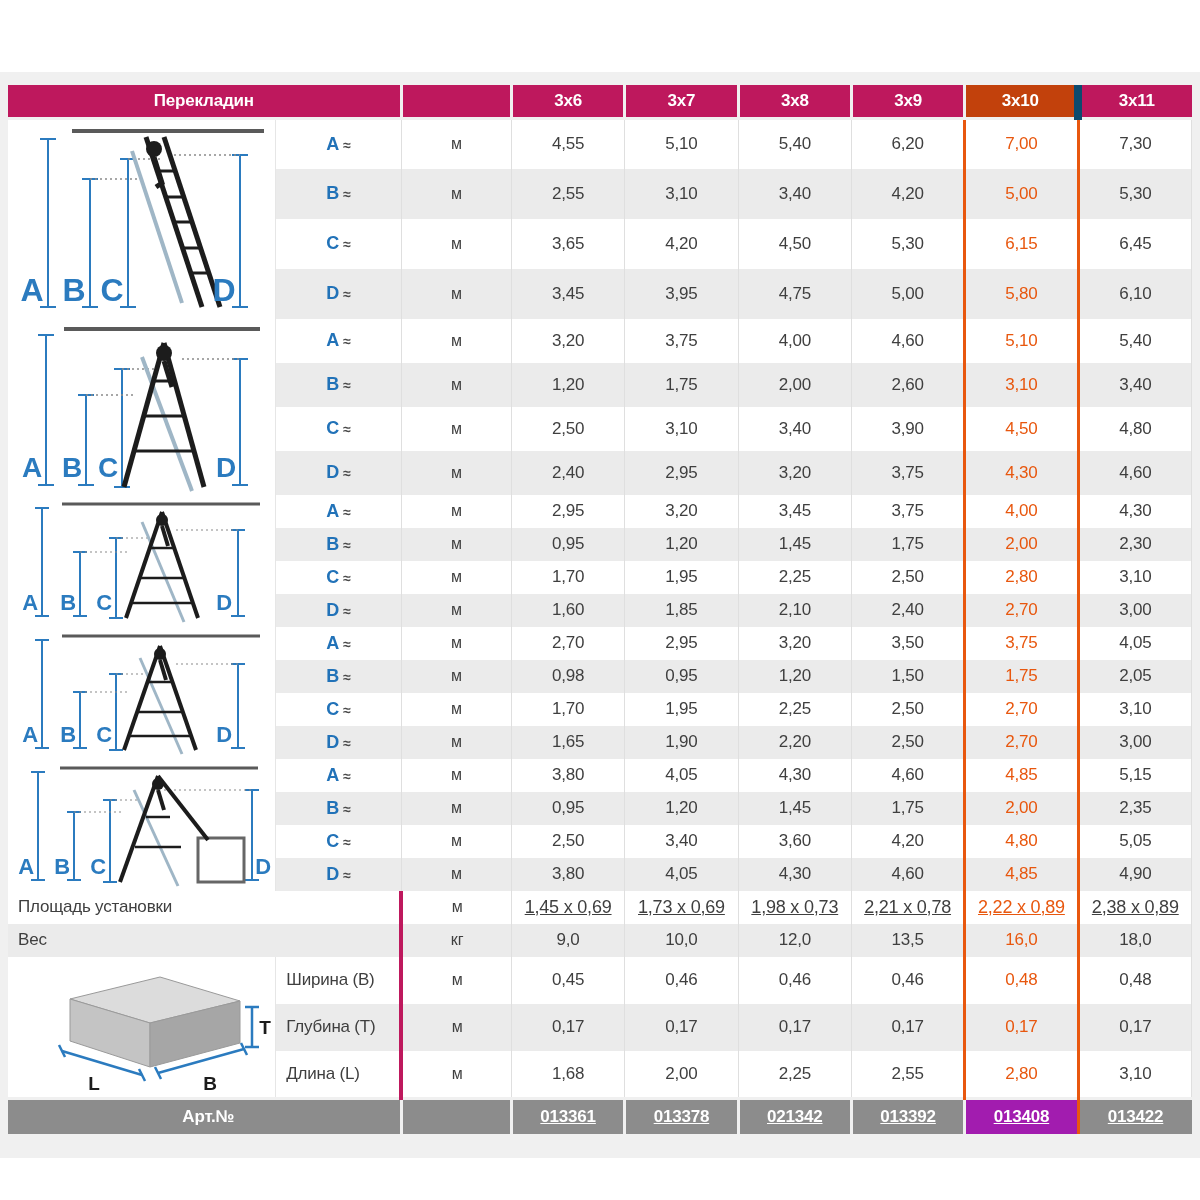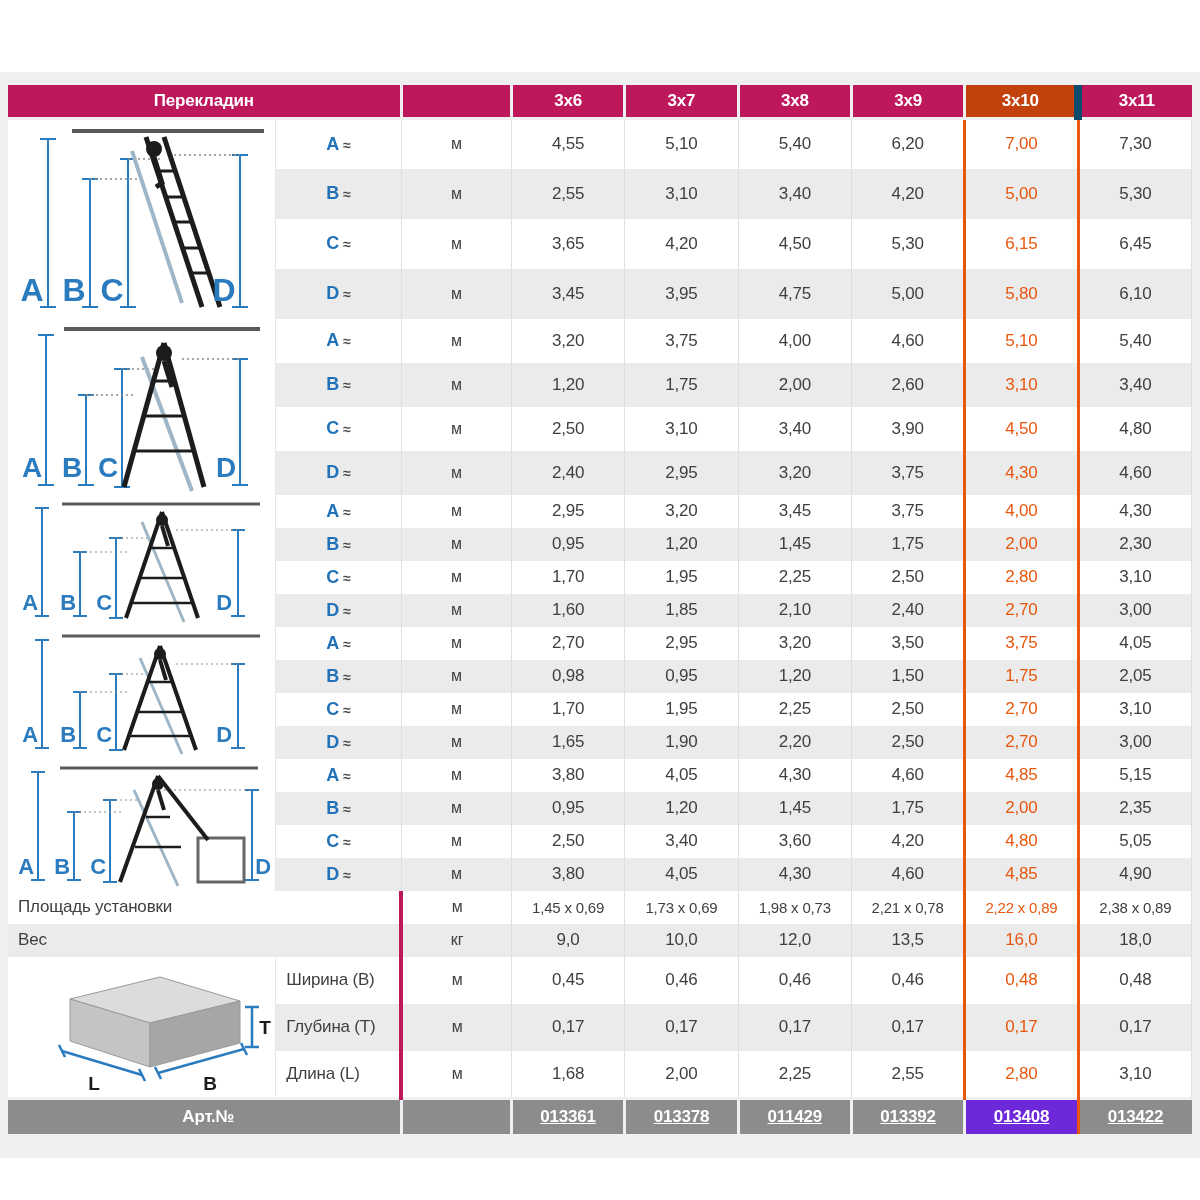--- a/index.html
+++ b/index.html
@@ -23,21 +23,21 @@
   th.h:last-child{border-right:none;}
   th.h-hl{
     background:#c2410c;
     border-left:3px solid #e8570e;border-right:8px solid #0c4a6e;text-align:center;
   }
   
   td{vertical-align:middle;font-size:17px;color:#3f3f3f;letter-spacing:-0.2px;}
   tr.w{background:#ffffff;}
   tr.g{background:#ebebeb;}
   td.val{text-align:center;border-right:1px solid #dfdfdf;}
-  td.val.small{font-size:15px;}
+  td.val.small{font-size:18px;text-decoration:underline;}
   td.unit{text-align:center;border-right:1px solid #dfdfdf;font-size:16px;}
   td.illus{background:#ffffff;border-right:1px solid #e6e6e6;text-align:center;vertical-align:middle;padding:0;}
   td.rowlabel{text-align:center;border-right:1px solid #dfdfdf;white-space:nowrap;}
   td.rowlabel .letter{color:#2172b8;font-weight:bold;font-size:18px;}
   td.rowlabel .approx{color:#4a4a4a;font-weight:bold;font-size:14px;margin-left:4px;}
   td.leftlabel{text-align:left;padding-left:10px;border-right:4px solid #be185d;}
   td.hl{
     color:#e8570e;
     border-left:3px solid #e8570e;border-right:3px solid #e8570e;
   }
@@ -46,21 +46,21 @@
   tr.rh47{height:47px;} tr.rh32{height:32px;}
   
   td.f{
     background:#8c8c8c;height:32px;text-align:center;
     border-right:3px solid #f0f0f0;border-top:3px solid #f0f0f0;
   }
   td.f:last-child{border-right:none;}
   td.f a{color:#ffffff;font-weight:bold;font-size:17px;text-decoration:underline;cursor:pointer;}
   td.f-lbl{text-align:center;padding-left:10px;color:#ffffff;font-weight:bold;font-size:17px;}
   td.f-hl{
-    background:#6d28d9;
+    background:#a21caf;
     border-left:3px solid #14532d;border-right:3px solid #e8570e;text-align:center;
   }
   svg{display:block;margin:0 auto;}
   svg text{font-family:"Liberation Sans", sans-serif;font-weight:bold;}
   svg text.bluecap{fill:#2b7bbf;}
   svg text.darkcap{fill:#1c1c1c;}
 </style>
 </head>
 <body>
 
@@ -554,20 +554,20 @@
           <td class="val">2,25</td>
           <td class="val">2,55</td>
           <td class="val hl">2,80</td>
           <td class="val">3,10</td>
         </tr>
         <tr class="rh32">
           <td class="f f-lbl" colspan="2">Арт.№</td>
           <td class="f"></td>
           <td class="f"><a>013361</a></td>
           <td class="f"><a>013378</a></td>
-          <td class="f"><a>011429</a></td>
+          <td class="f"><a>021342</a></td>
           <td class="f"><a>013392</a></td>
           <td class="f f-hl"><a>013408</a></td>
           <td class="f"><a>013422</a></td>
         </tr>
       </tbody>
   </table>
 </div>
 
 </body></html>

